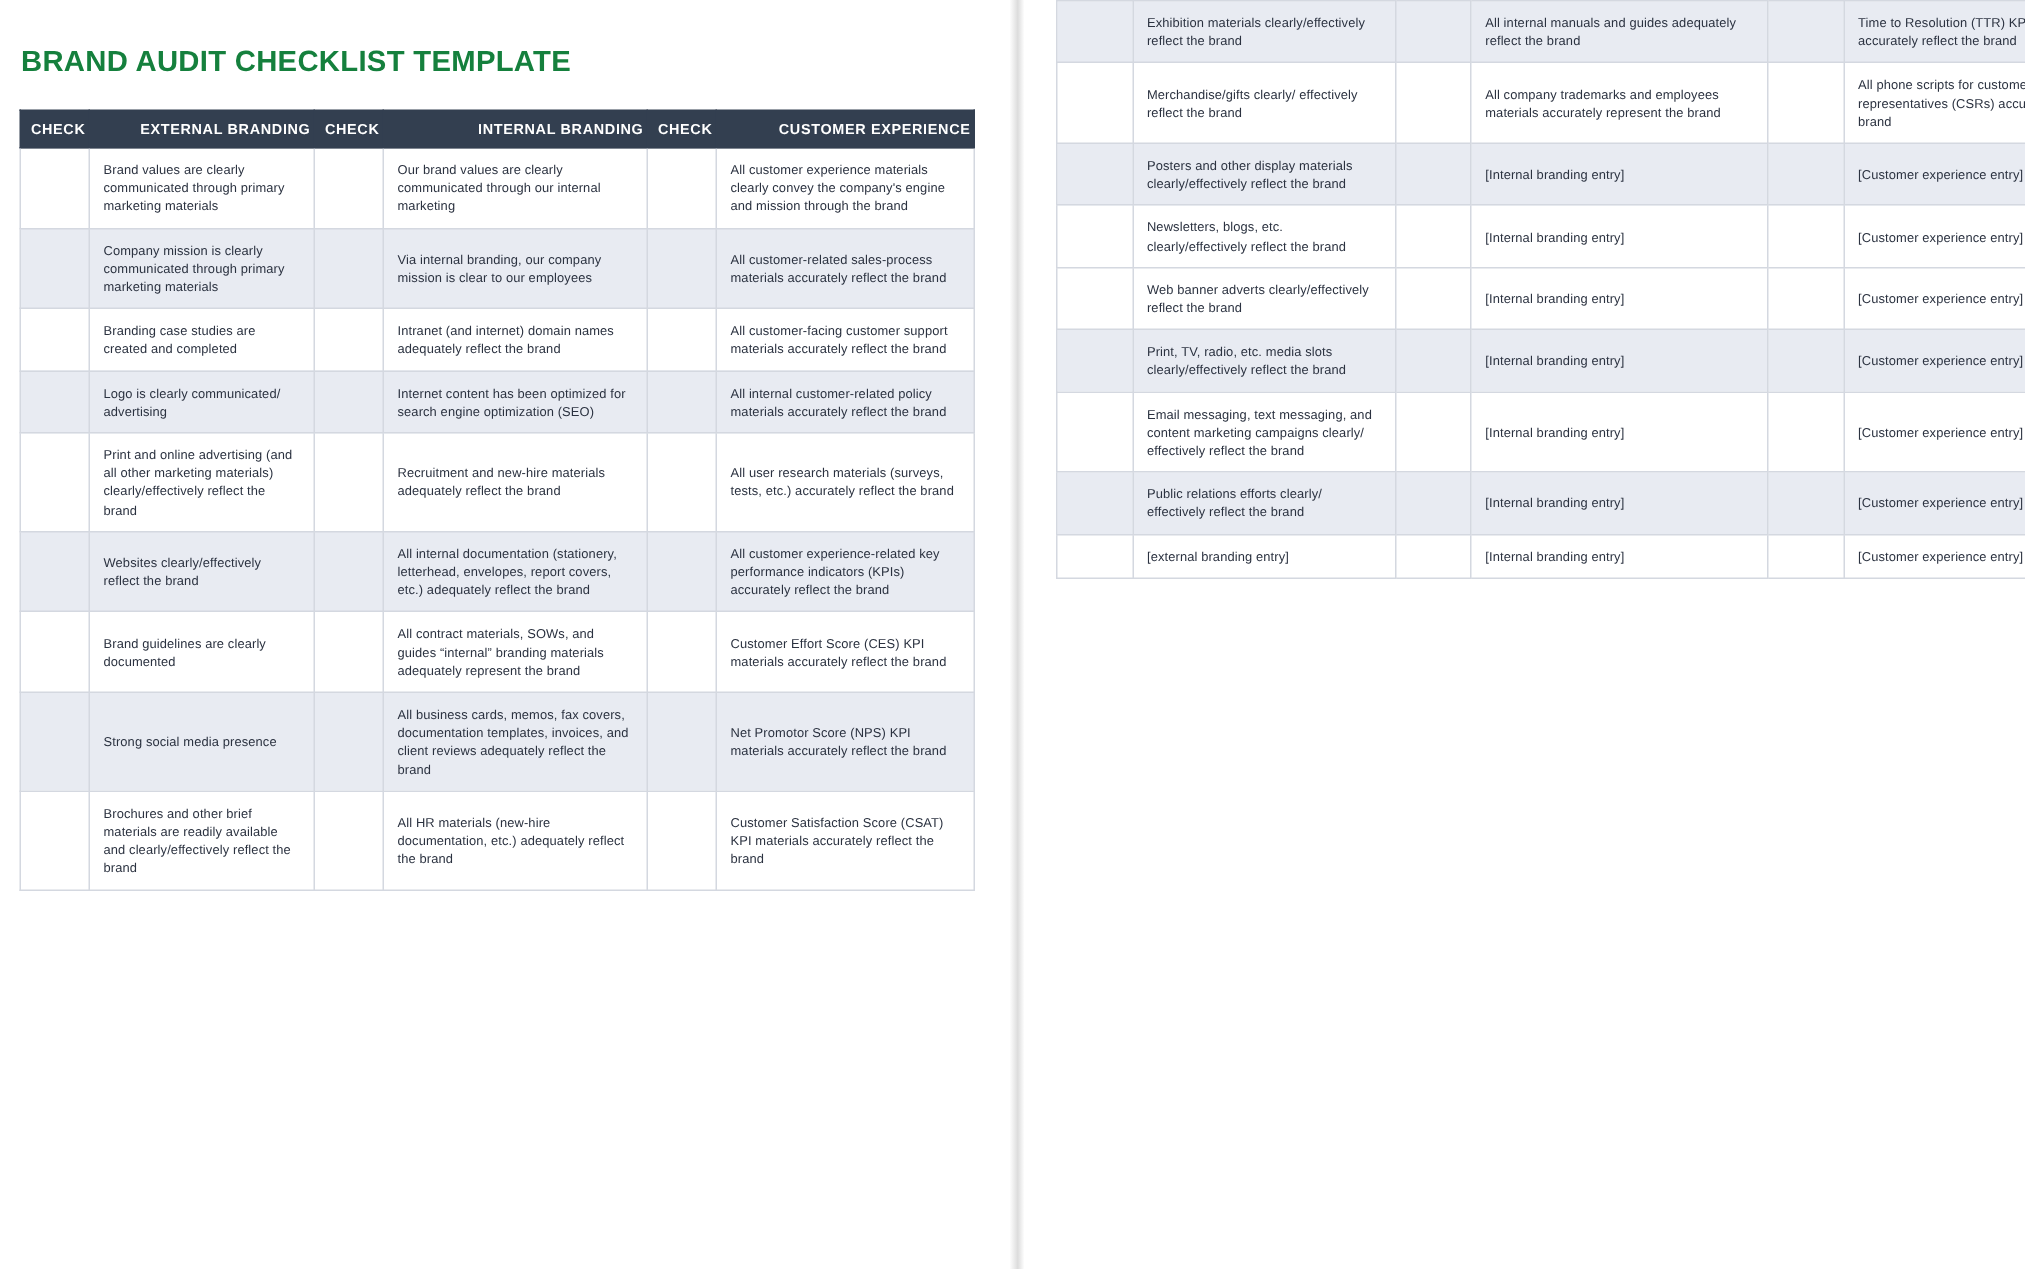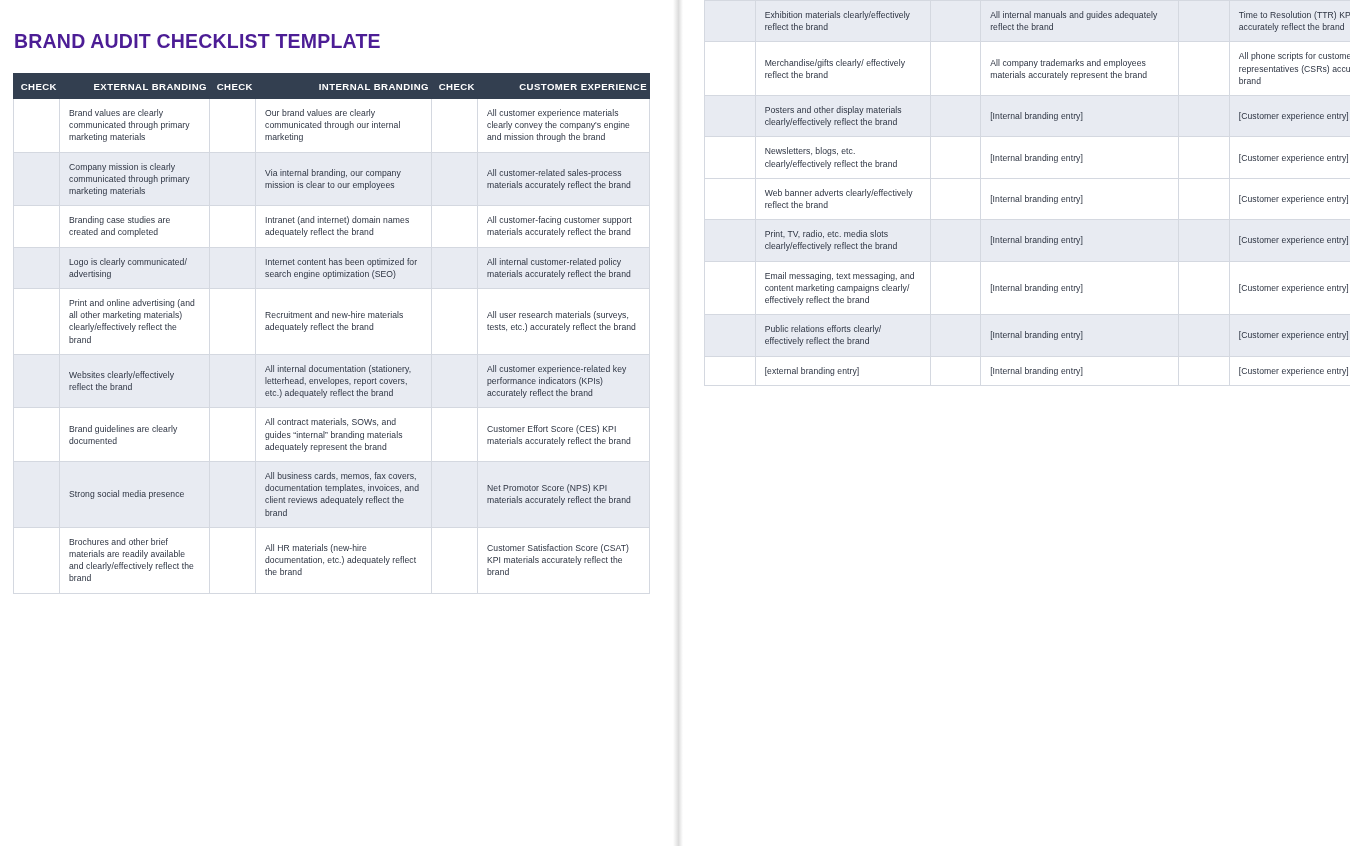--- a/index.html
+++ b/index.html
@@ -46,21 +46,21 @@
     width: 10px;
     background: linear-gradient(to right, #ffffff 0%, #e9e9e9 35%, #dcdcdc 55%, #f4f4f4 85%, #ffffff 100%);
   }
   .page-right {
     width: 648px;
   }
 
   .doc-title {
     font-size: 19.5px;
     font-weight: bold;
-    color: #4c1d95;
+    color: #15803d;
     letter-spacing: 0.2px;
     margin: 30px 0 0 14px;
     font-family: "Liberation Sans", sans-serif;
   }
 
   table.checklist {
     border-collapse: collapse;
     table-layout: fixed;
     font-size: 8.6px;
     color: #2b3240;

